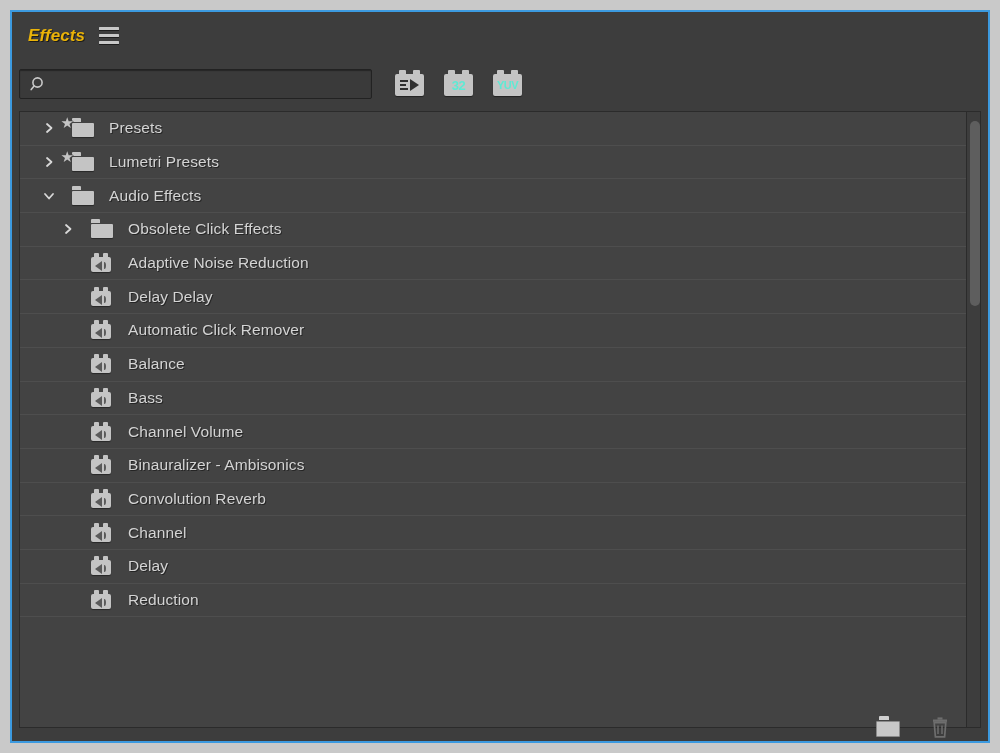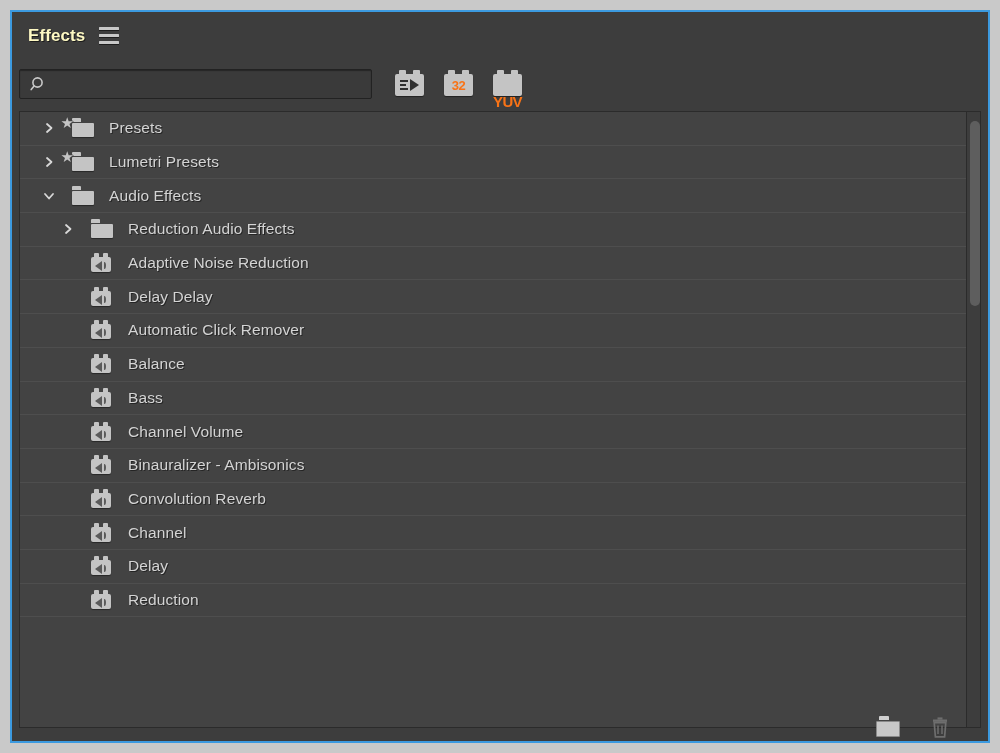--- a/index.html
+++ b/index.html
@@ -38,25 +38,26 @@
     position: absolute;
     left: 0; top: 0;
     width: 100%; height: 47px;
     background: #3d3d3d;
     display: flex;
     align-items: center;
     padding-left: 16px;
   }
 
   #panel-title {
-    color: #fef9c3;
+    color: #eab308;
     font-size: 17px;
     font-weight: bold;
     letter-spacing: 0.1px;
     text-shadow: 1px 1px 0 rgba(0,0,0,0.55);
+    font-style: italic;
   }
 
   #panel-menu-button {
     margin-left: 14px;
     width: 20px; height: 17px;
     display: flex;
     flex-direction: column;
     justify-content: space-between;
     cursor: pointer;
   }
@@ -133,31 +134,30 @@
   }
   .badge-tab.t1 { left: 4px; }
   .badge-tab.t2 { left: 18px; }
   .badge-label {
     position: absolute;
     left: 0; top: 5px;
     width: 29px; height: 22px;
     display: flex;
     align-items: center;
     justify-content: center;
-    color: #f97316;
+    color: #5eead4;
     font-family: "Liberation Sans", sans-serif;
     font-size: 13px;
     font-weight: bold;
     letter-spacing: -0.4px;
     line-height: 1;
   }
   .badge-label.small {
-    font-size: 15px;
+    font-size: 11px;
     letter-spacing: -0.6px;
-    margin-top: 16px;
   }
   .badge-glyph {
     position: absolute;
     left: 0; top: 5px;
     width: 29px; height: 22px;
     display: flex;
     align-items: center;
     justify-content: center;
     gap: 2px;
   }
@@ -436,21 +436,21 @@
             <span class="row-icon"><span class="folder-ico"><span class="f-tab"></span><span class="f-body"></span></span></span>
             <span class="row-label">Audio Effects</span>
           </div>
           <div class="tree-row lvl1">
             <span class="disclosure">
               <svg width="14" height="14" viewBox="0 0 14 14">
                 <polyline points="5,3 9.5,7 5,11" fill="none" stroke="#d8d8d8" stroke-width="1.8" stroke-linecap="round" stroke-linejoin="round"></polyline>
               </svg>
             </span>
             <span class="row-icon"><span class="folder-ico"><span class="f-tab"></span><span class="f-body"></span></span></span>
-            <span class="row-label">Reduction Audio Effects</span>
+            <span class="row-label">Obsolete Click Effects</span>
           </div>
           <div class="tree-row lvl1">
             <span class="row-icon"><span class="audio-ico"><span class="a-tab t1"></span><span class="a-tab t2"></span><span class="a-body"></span><span class="a-spk"></span><span class="a-wave"></span></span></span>
             <span class="row-label">Adaptive Noise Reduction</span>
           </div>
           <div class="tree-row lvl1">
             <span class="row-icon"><span class="audio-ico"><span class="a-tab t1"></span><span class="a-tab t2"></span><span class="a-body"></span><span class="a-spk"></span><span class="a-wave"></span></span></span>
             <span class="row-label">Delay Delay</span>
           </div>
           <div class="tree-row lvl1">

